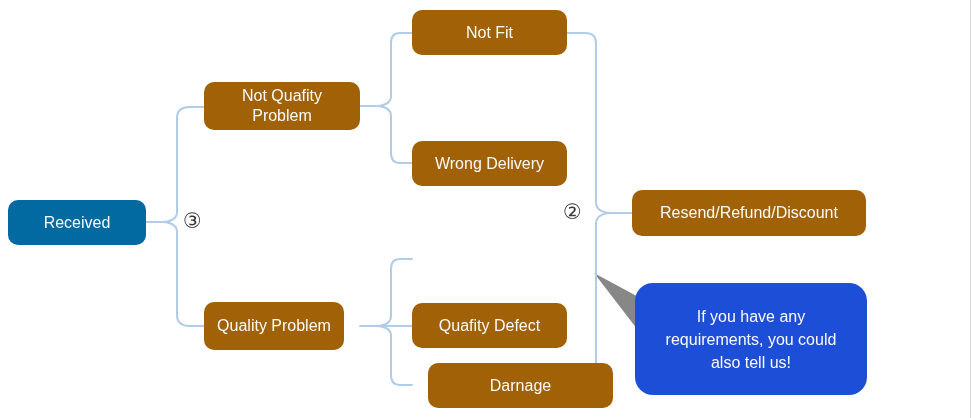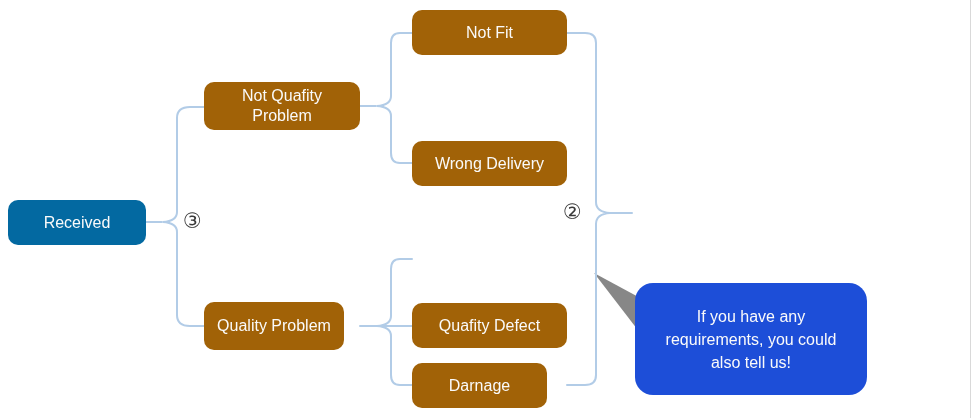--- a/index.html
+++ b/index.html
@@ -45,21 +45,21 @@
   }
   .node.gray { background: #a16207; }
   .node.root { background: #0369a1; }
   .n-received        { left: 8px;   top: 200px; width: 138px; height: 45px; }
   .n-not-quality     { left: 204px; top: 82px;  width: 156px; height: 48px; }
   .n-quality         { left: 204px; top: 302px; width: 140px; height: 48px; }
   .n-not-fit         { left: 412px; top: 10px;  width: 155px; height: 45px; }
   .n-wrong-delivery  { left: 412px; top: 141px; width: 155px; height: 45px; }
   .n-color-diff      { left: 412px; top: 237px; width: 155px; height: 45px; }
   .n-quality-defect  { left: 412px; top: 303px; width: 155px; height: 45px; }
-  .n-damage          { left: 412px; top: 363px; width: 135px; height: 45px; }
+  .n-damage          { left: 428px; top: 363px; width: 185px; height: 45px; }
   .n-resolution      { left: 632px; top: 190px; width: 234px; height: 46px; }
   .callout {
     position: absolute;
     left: 635px;
     top: 283px;
     width: 232px;
     height: 112px;
     background: #1d4ed8;
     border-radius: 18px;
     display: flex;
@@ -127,20 +127,23 @@
 
 
   <div class="node gray n-quality-defect">
     <span>Quafity Defect</span>
   </div>
 
   <div class="node gray n-damage">
     <span>Darnage</span>
   </div>
 
+  <div class="node gray n-resolution">
+    <span>Resend/Refund/Discount</span>
+  </div>
 
   <div class="callout">
     <span class="callout-text">If you have any requirements, you could also tell us!</span>
   </div>
 
   <div class="num-marker m-left">③</div>
   <div class="num-marker m-right">②</div>
 
   <div class="edge-line"></div>
 

